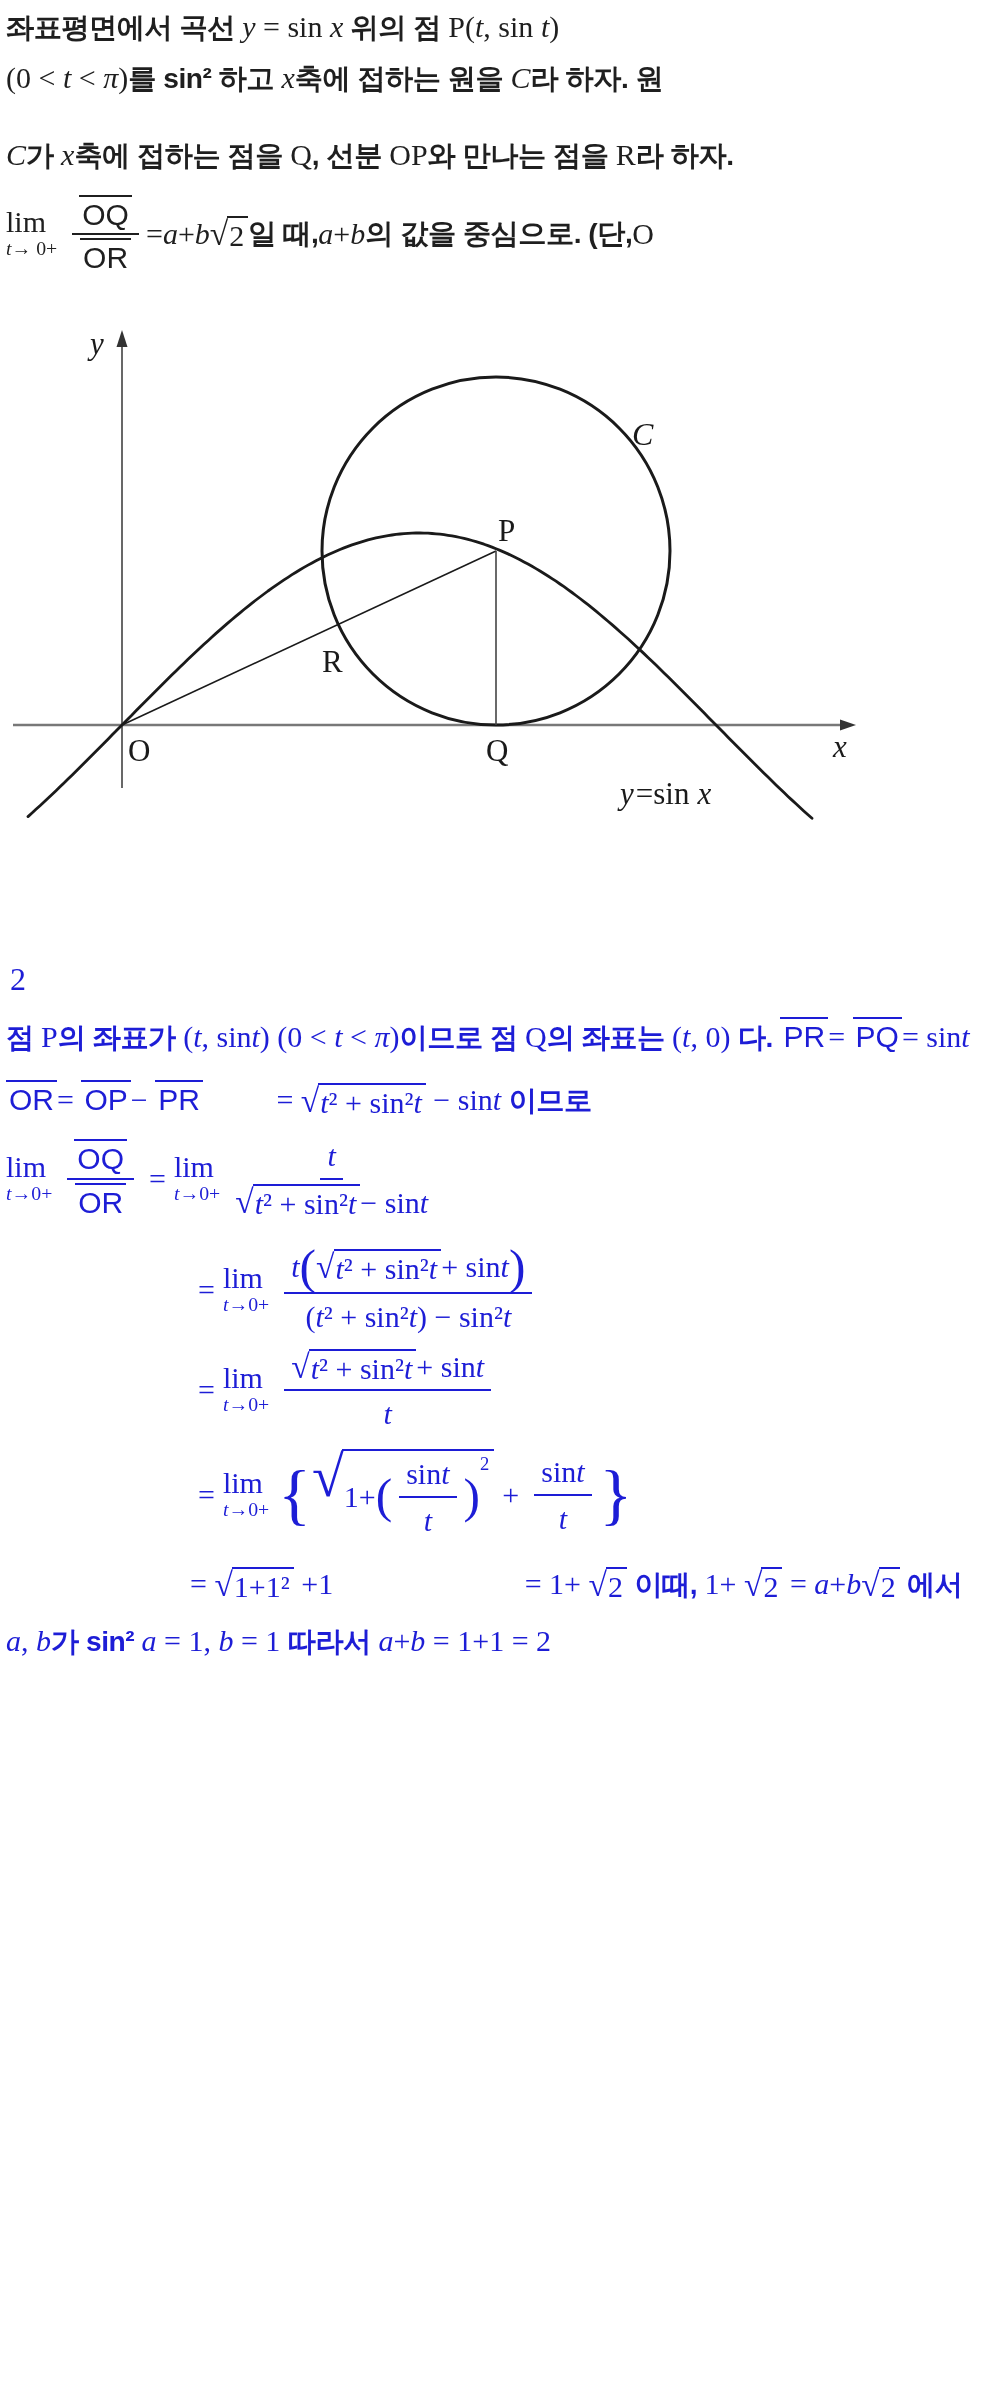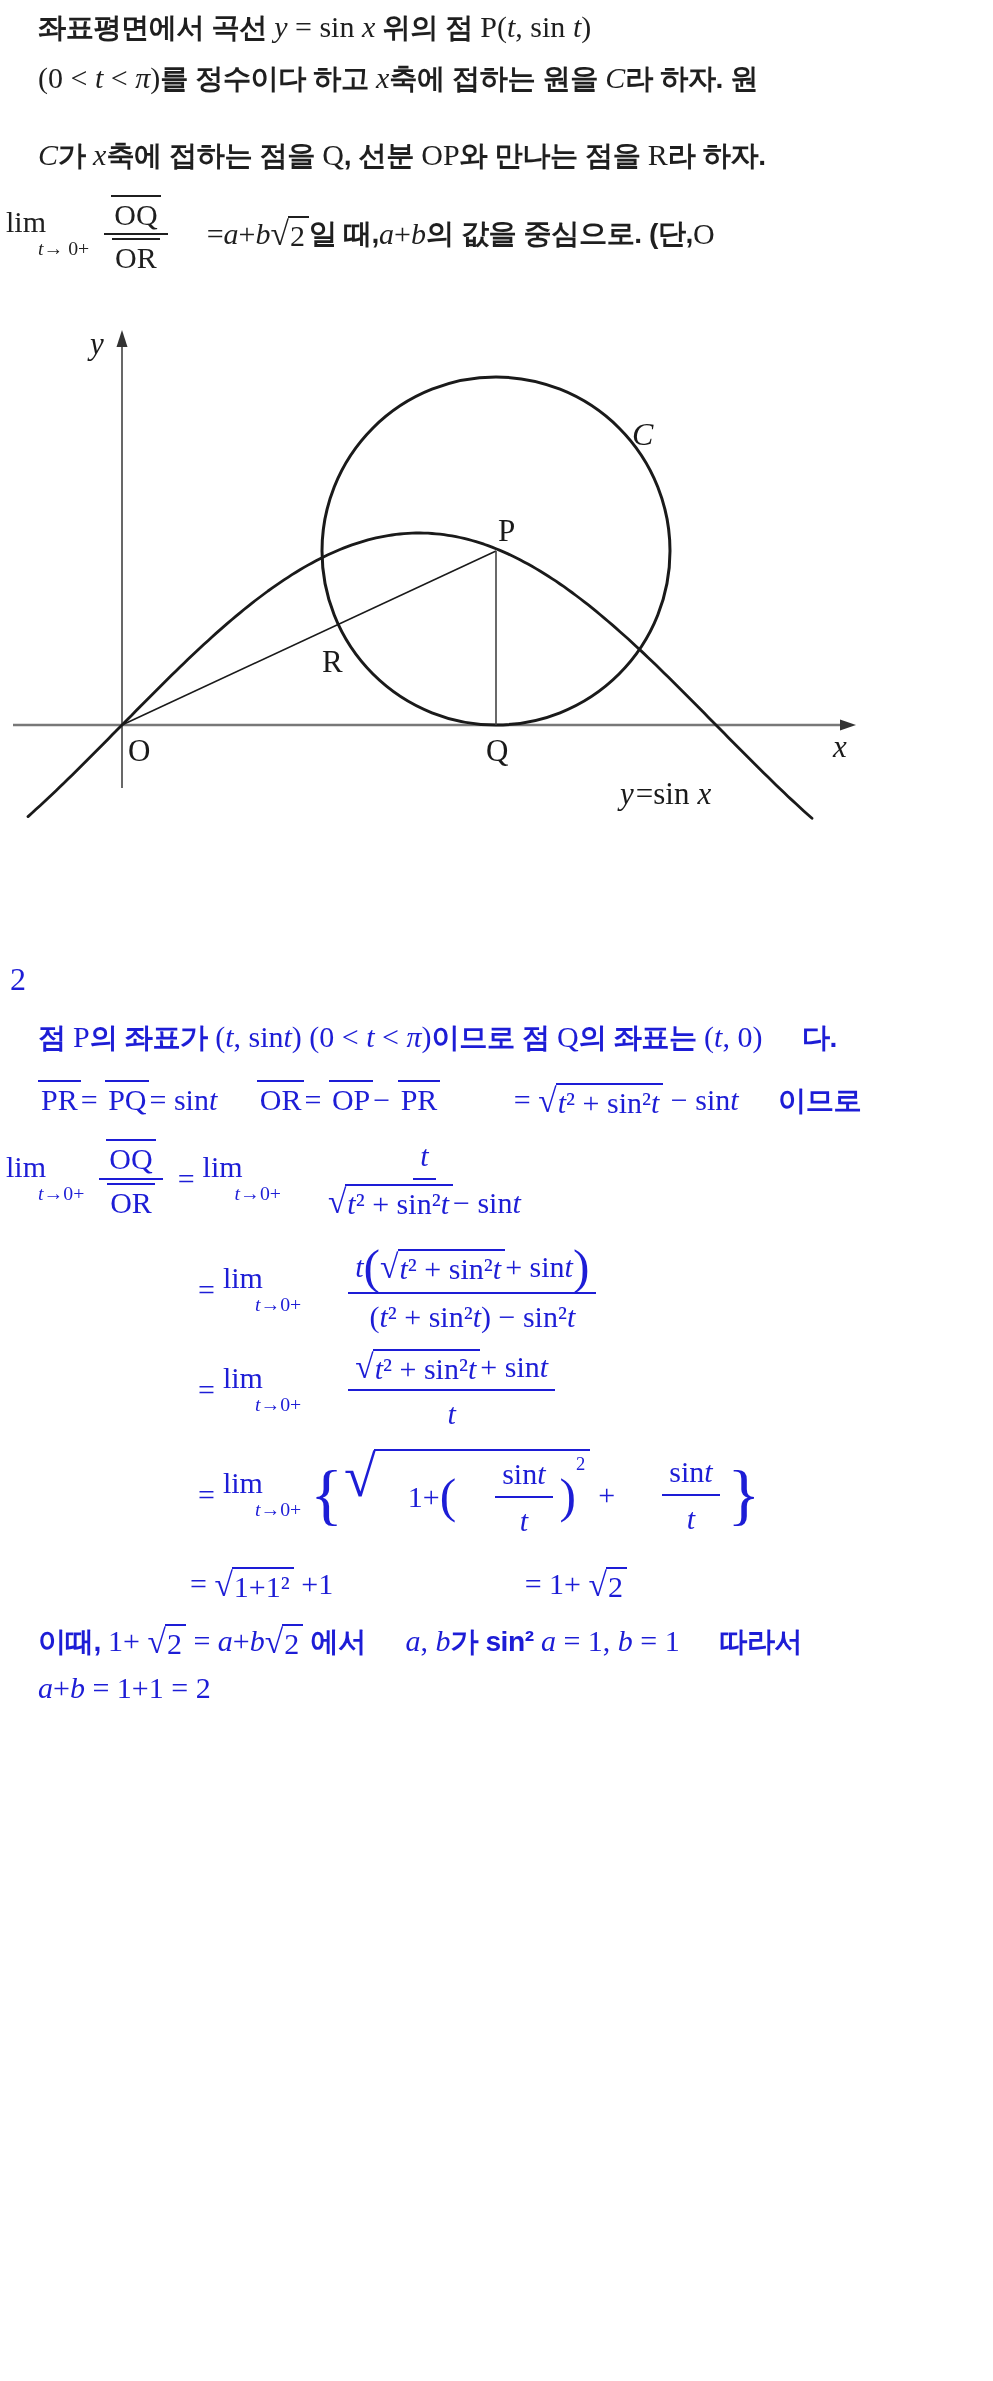--- a/index.html
+++ b/index.html
@@ -2,41 +2,41 @@
 <html><head>
 <meta charset="utf-8">
 <style>
   html,body{margin:0;padding:0;background:#ffffff;}
   body{width:993px;height:2381px;overflow:hidden;font-family:"Liberation Serif",serif;color:#1f1f1f;}
   .page{padding:4px 4px 0 6px;}
   
   .tk-kr{font-family:"Liberation Sans",sans-serif;font-weight:700;font-size:0.94em;letter-spacing:-0.5px;}
   .tk-mi{font-family:"Liberation Serif",serif;font-style:italic;}
   .tk-mr{font-family:"Liberation Serif",serif;}
-  .tk-ov{font-family:Liberation Serif, serif;display:inline-block;border-top:2px solid currentColor;padding:2px 3px 0 3px;line-height:1.05;}
+  .tk-ov{font-family:Liberation Sans, sans-serif;display:inline-block;border-top:2px solid currentColor;padding:2px 3px 0 3px;line-height:1.05;}
   .tk-sq{display:inline-flex;align-items:flex-start;font-family:"Liberation Serif",serif;vertical-align:-2px;}
   .tk-sq .rad{font-style:normal;font-size:1.12em;line-height:1.05;margin-right:-1px;}
   .tk-sq .bar{border-top:2px solid currentColor;padding:1px 4px 0 2px;line-height:1.1;}
   .tk-bp{font-size:1.65em;line-height:0.9;font-weight:300;align-self:center;}
   
   .problem{font-size:30px;color:#1f1f1f;}
   .pl{line-height:1.25;}
   .pl1{margin-top:4px;}
   .pl2{margin-top:13px;}
   .pl3{margin-top:40px;}
   .pl4{margin-top:20px;}
   .pl5{margin-top:42px;}
   .eq{display:flex;align-items:center;flex-wrap:nowrap;}
   .lim{display:inline-flex;flex-direction:column;align-items:flex-start;margin:0 8px 0 0;font-family:"Liberation Serif",serif;}
   .limtop{font-style:normal;line-height:1;}
   .limsub{font-size:0.66em;line-height:1.1;margin-top:1px;}
   .frac{display:inline-flex;flex-direction:column;align-items:center;margin:0 7px;vertical-align:middle;}
   .fnum{display:inline-flex;align-items:flex-end;justify-content:center;border-bottom:2.5px solid currentColor;padding:1px 7px 3px 7px;}
   .fden{display:inline-flex;justify-content:center;padding-top:3px;}
-  .toks{display:inline-block;margin-left:32px;}
+  .toks{display:inline-block;}
   .eq .toks{display:inline-flex;align-items:center;}
   
   .fig{display:block;margin-top:46px;}
   
   .solution{color:#1d1dd6;font-size:30px;}
   .ans{font-size:32px;margin:128px 0 0 4px;line-height:1;}
   .sl{line-height:1.3;}
   .sp1{margin-top:22px;}
   .sp2{margin-top:18px;}
   .se1{margin-top:14px;}
@@ -65,21 +65,21 @@
   svg text{font-family:"Liberation Serif",serif;fill:#1a1a1a;}
   .it{font-style:italic;}
 </style>
 </head>
 <body>
 
 <div class="page">
 
   <section class="problem">
     <div class="pl pl1 toks"><span class="tk-kr">좌표평면에서 곡선 </span><span class="tk-mi">y</span><span class="tk-mr"> = sin </span><span class="tk-mi">x</span><span class="tk-kr">  위의 점 </span><span class="tk-mr">P(</span><span class="tk-mi">t</span><span class="tk-mr">, sin </span><span class="tk-mi">t</span><span class="tk-mr">)</span></div>
-    <div class="pl pl2 toks"><span class="tk-mr">(0 &lt; </span><span class="tk-mi">t</span><span class="tk-mr"> &lt; </span><span class="tk-mi">π</span><span class="tk-mr">)</span><span class="tk-kr">를 정수이다 하고 </span><span class="tk-mi">x</span><span class="tk-kr">축에 접하는 원을 </span><span class="tk-mi">C</span><span class="tk-kr">라 하자. 원</span></div>
+    <div class="pl pl2 toks"><span class="tk-mr">(0 &lt; </span><span class="tk-mi">t</span><span class="tk-mr"> &lt; </span><span class="tk-mi">π</span><span class="tk-mr">)</span><span class="tk-kr">를 sin² 하고 </span><span class="tk-mi">x</span><span class="tk-kr">축에 접하는 원을 </span><span class="tk-mi">C</span><span class="tk-kr">라 하자. 원</span></div>
     <div class="pl pl3 toks"><span class="tk-mi">C</span><span class="tk-kr">가 </span><span class="tk-mi">x</span><span class="tk-kr">축에 접하는 점을 </span><span class="tk-mr">Q</span><span class="tk-kr">, 선분 </span><span class="tk-mr">OP</span><span class="tk-kr">와 만나는 점을 </span><span class="tk-mr">R</span><span class="tk-kr">라 하자.</span></div>
     <div class="pl pl4 eq">
       <span class="lim">
         <span class="limtop">lim</span>
         <span class="limsub toks">
             <span class="tk-mi">t</span>
             <span class="tk-mr"> → 0+</span>
           </span>
       </span>
       <span class="frac">

